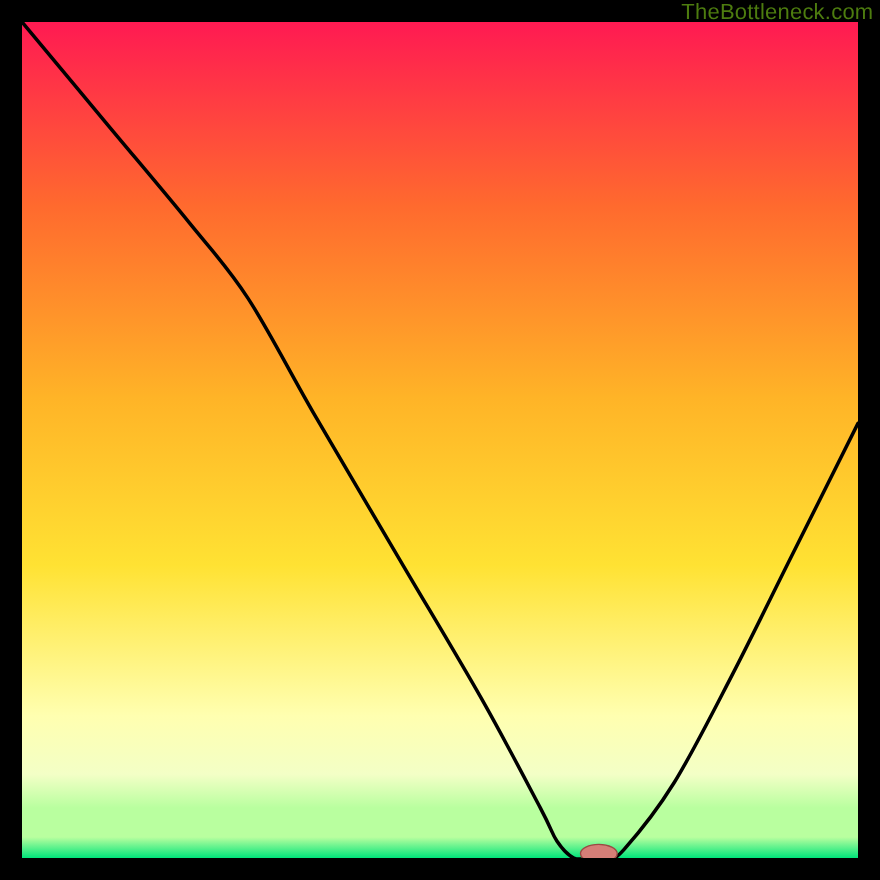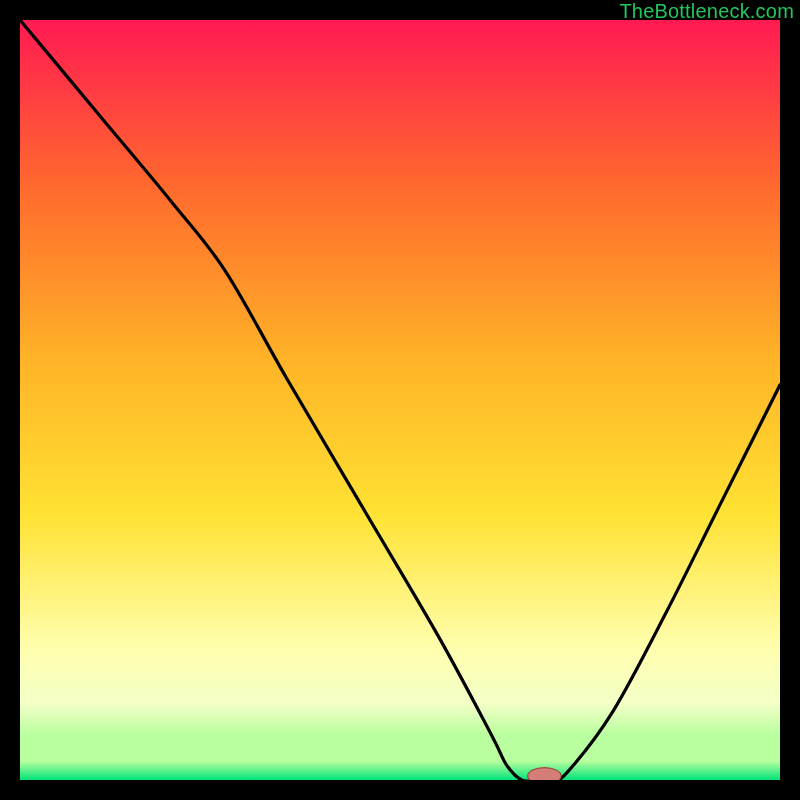--- a/index.html
+++ b/index.html
@@ -23,21 +23,21 @@
     height: 760px;
     overflow: hidden;
   }
   .watermark {
     position: absolute;
     top: 0;
     right: 6px;
     font-family: Arial, Helvetica, sans-serif;
     font-size: 20px;
     font-weight: 500;
-    color: #22c55e;
+    color: #4d7c0f;
     letter-spacing: 0.2px;
     user-select: none;
     pointer-events: none;
   }
   svg { display: block; }
 </style>
 </head>
 <body>
 
 <div class="frame">

